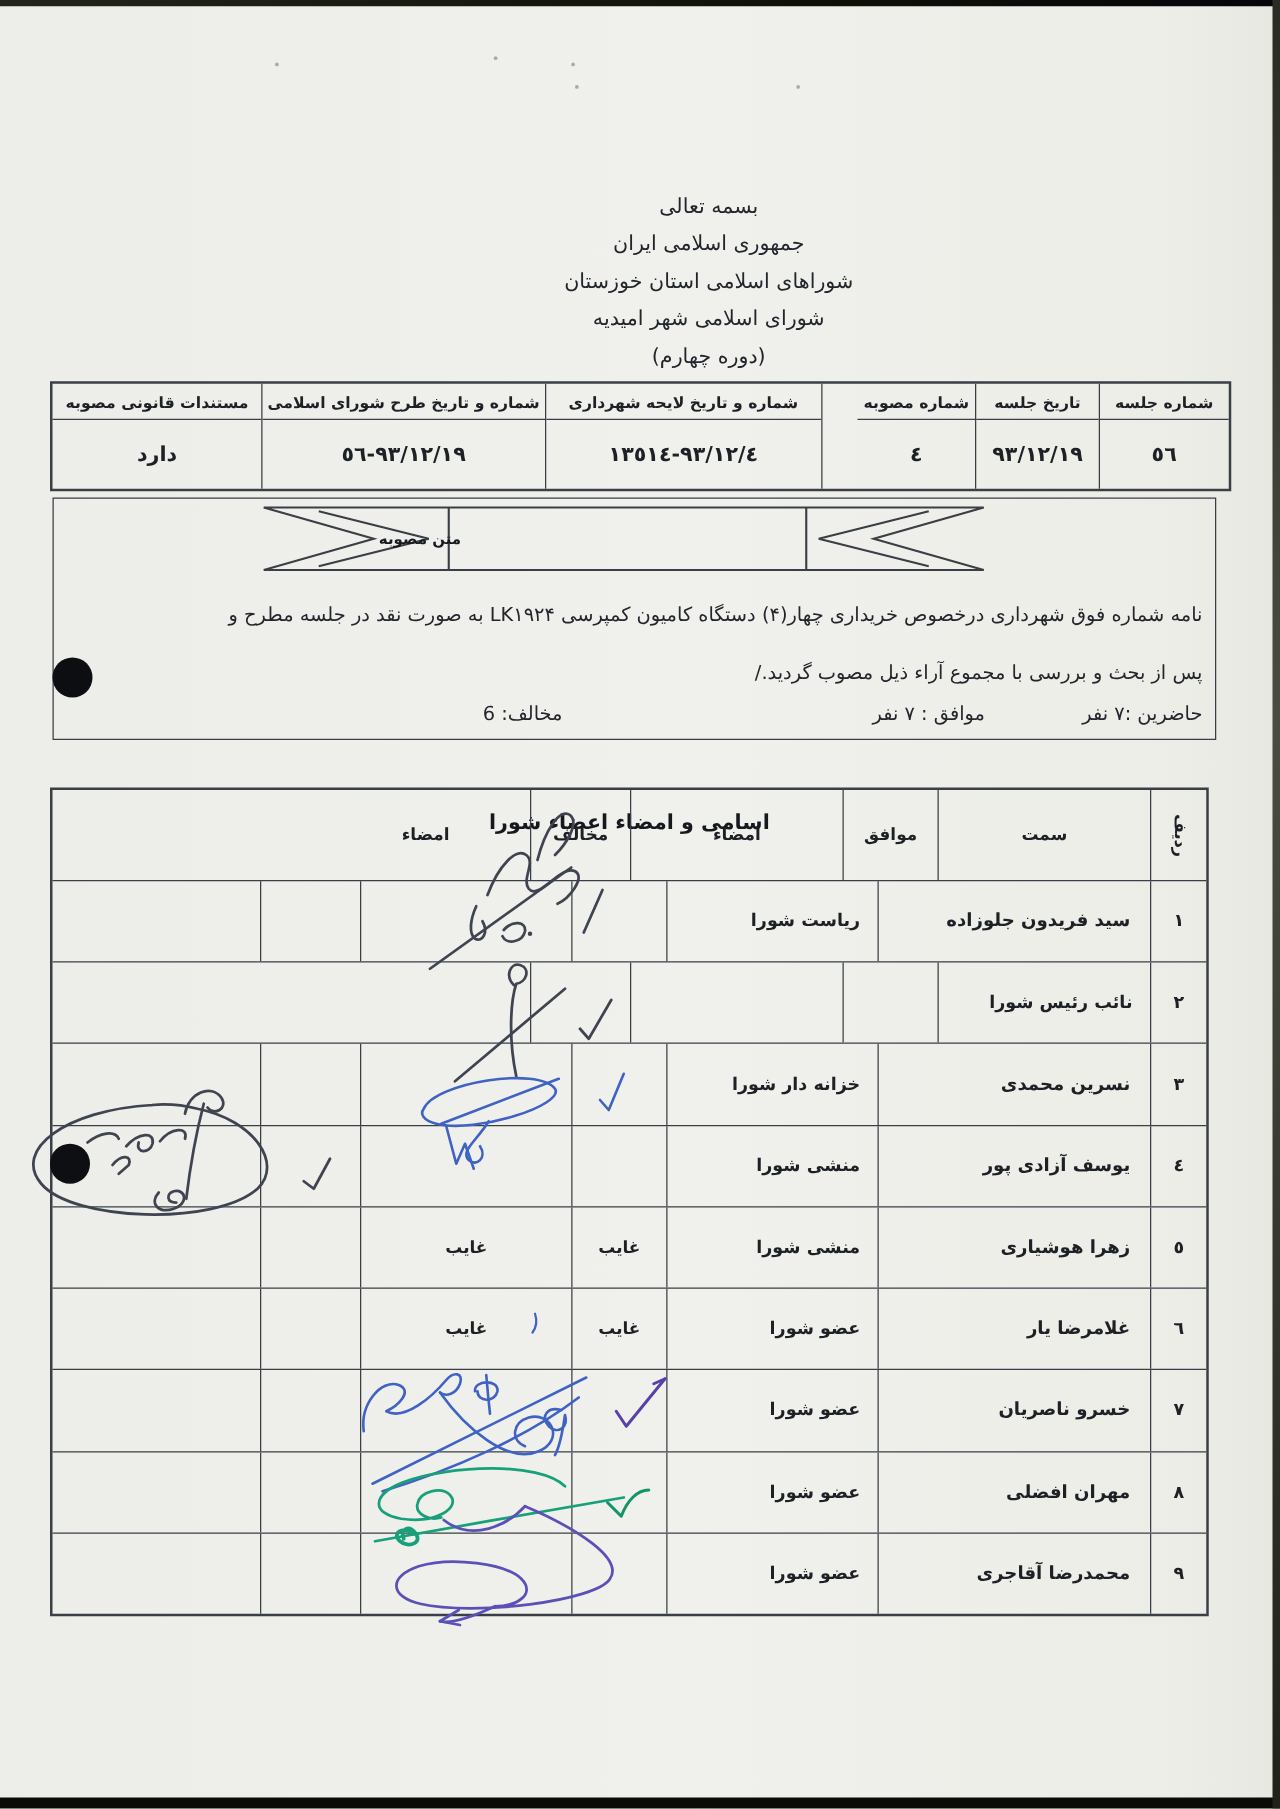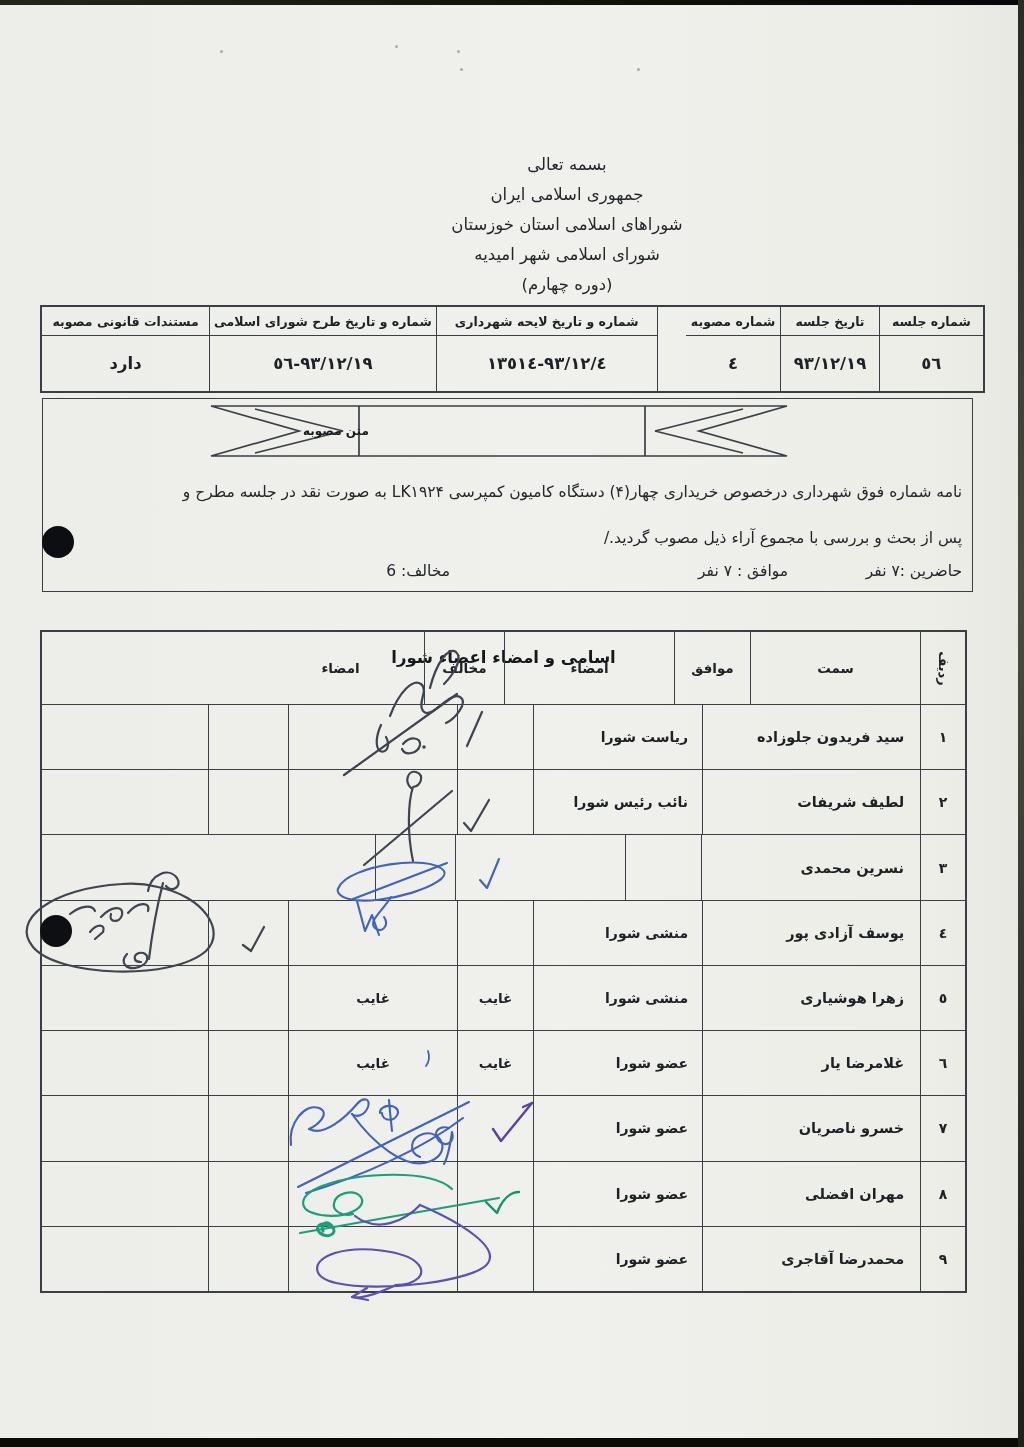--- a/index.html
+++ b/index.html
@@ -162,30 +162,30 @@
       <div class="c c-no">١</div>
       <div class="c c-name">سید فریدون جلوزاده</div>
       <div class="c c-pos">ریاست شورا</div>
       <div class="c c-agree"></div>
       <div class="c c-sig"></div>
       <div class="c c-opp"></div>
       <div class="c c-sig2"></div>
     </div>
     <div class="mrow">
       <div class="c c-no">٢</div>
-      <div class="c c-name">لطیف شریفات</div>
       <div class="c c-pos">نائب رئیس شورا</div>
       <div class="c c-agree"></div>
       <div class="c c-sig"></div>
       <div class="c c-opp"></div>
       <div class="c c-sig2"></div>
     </div>
     <div class="mrow">
       <div class="c c-no">٣</div>
       <div class="c c-name">نسرین محمدی</div>
+      <div class="c c-pos">خزانه دار شورا</div>
       <div class="c c-agree"></div>
       <div class="c c-sig"></div>
       <div class="c c-opp"></div>
       <div class="c c-sig2"></div>
     </div>
     <div class="mrow">
       <div class="c c-no">٤</div>
       <div class="c c-name">یوسف آزادی پور</div>
       <div class="c c-pos">منشی شورا</div>
       <div class="c c-agree"></div>

